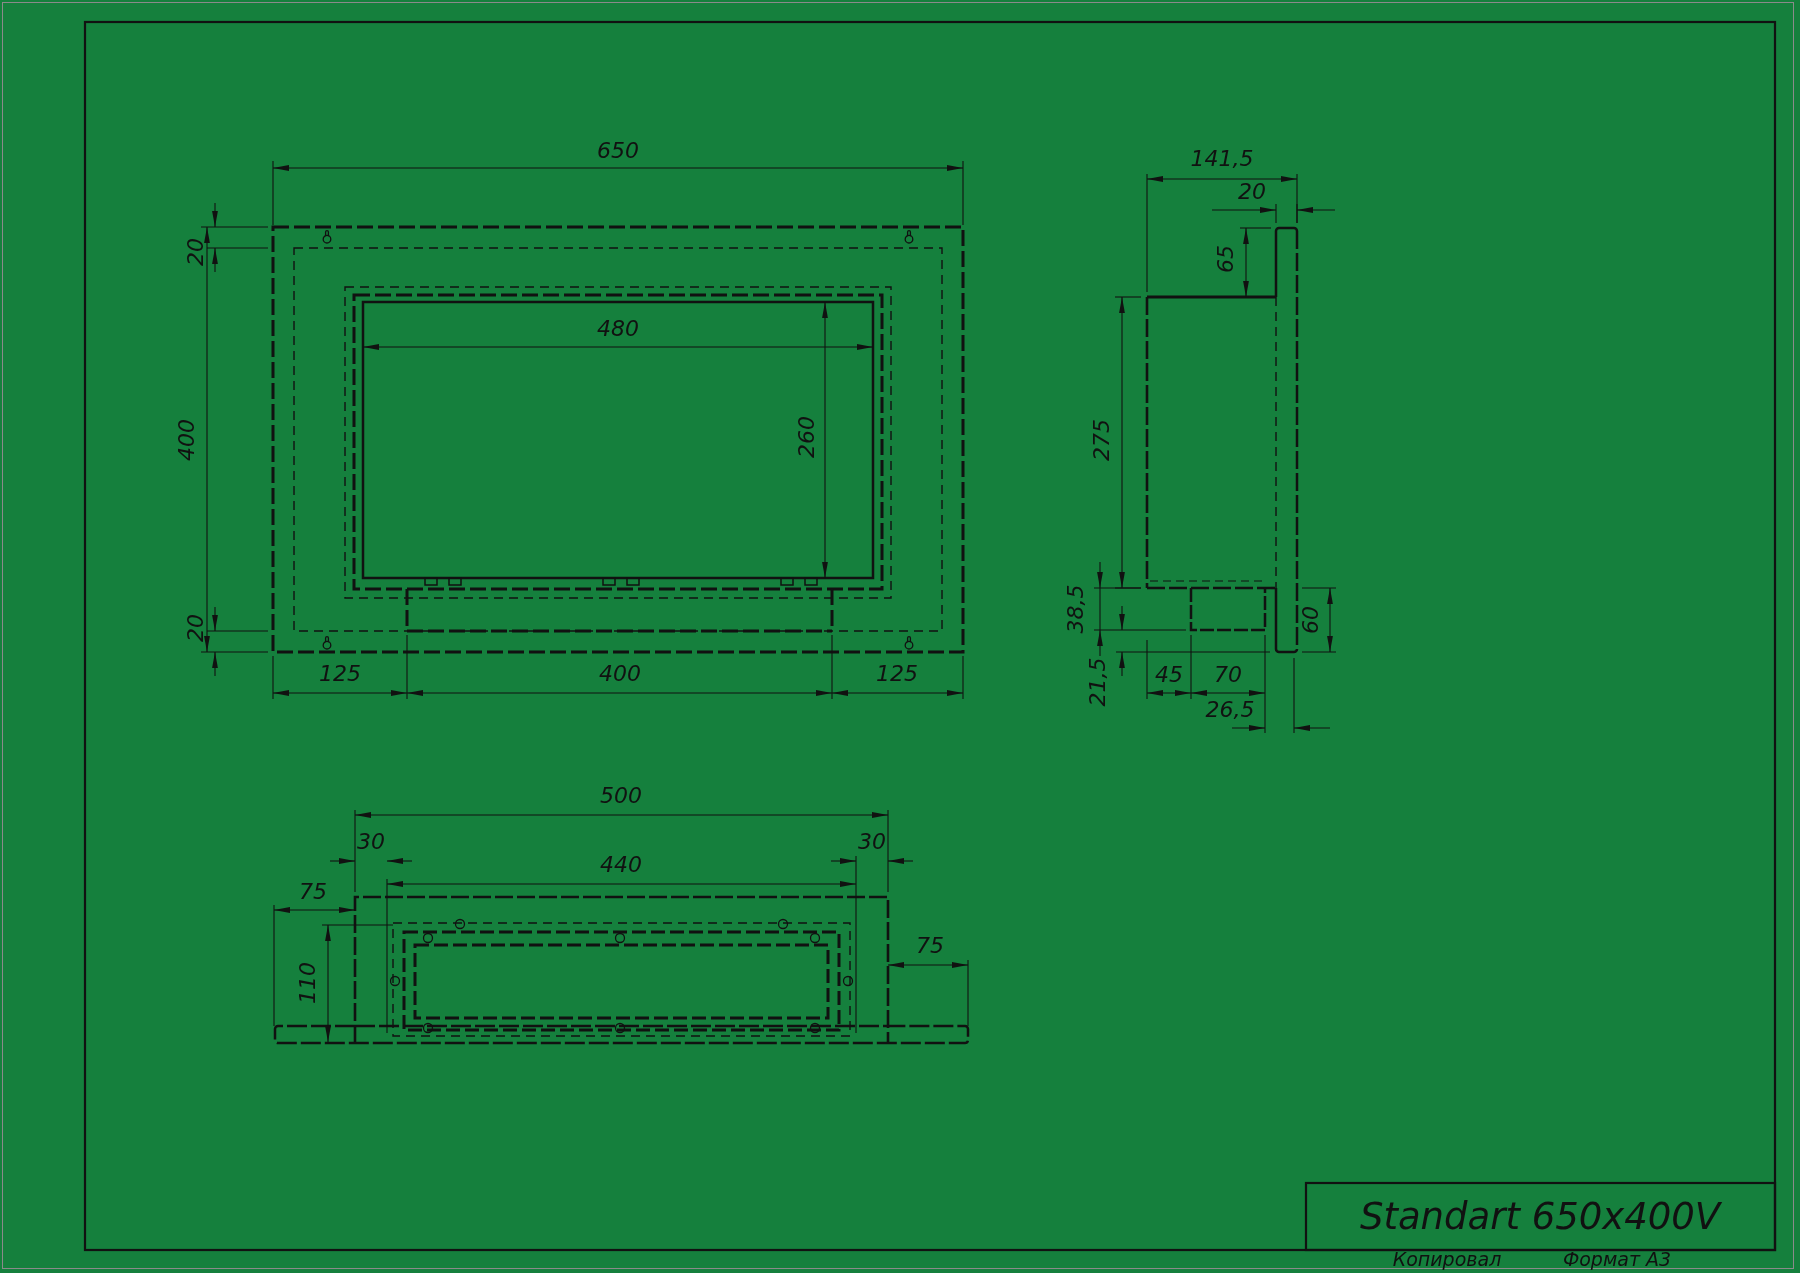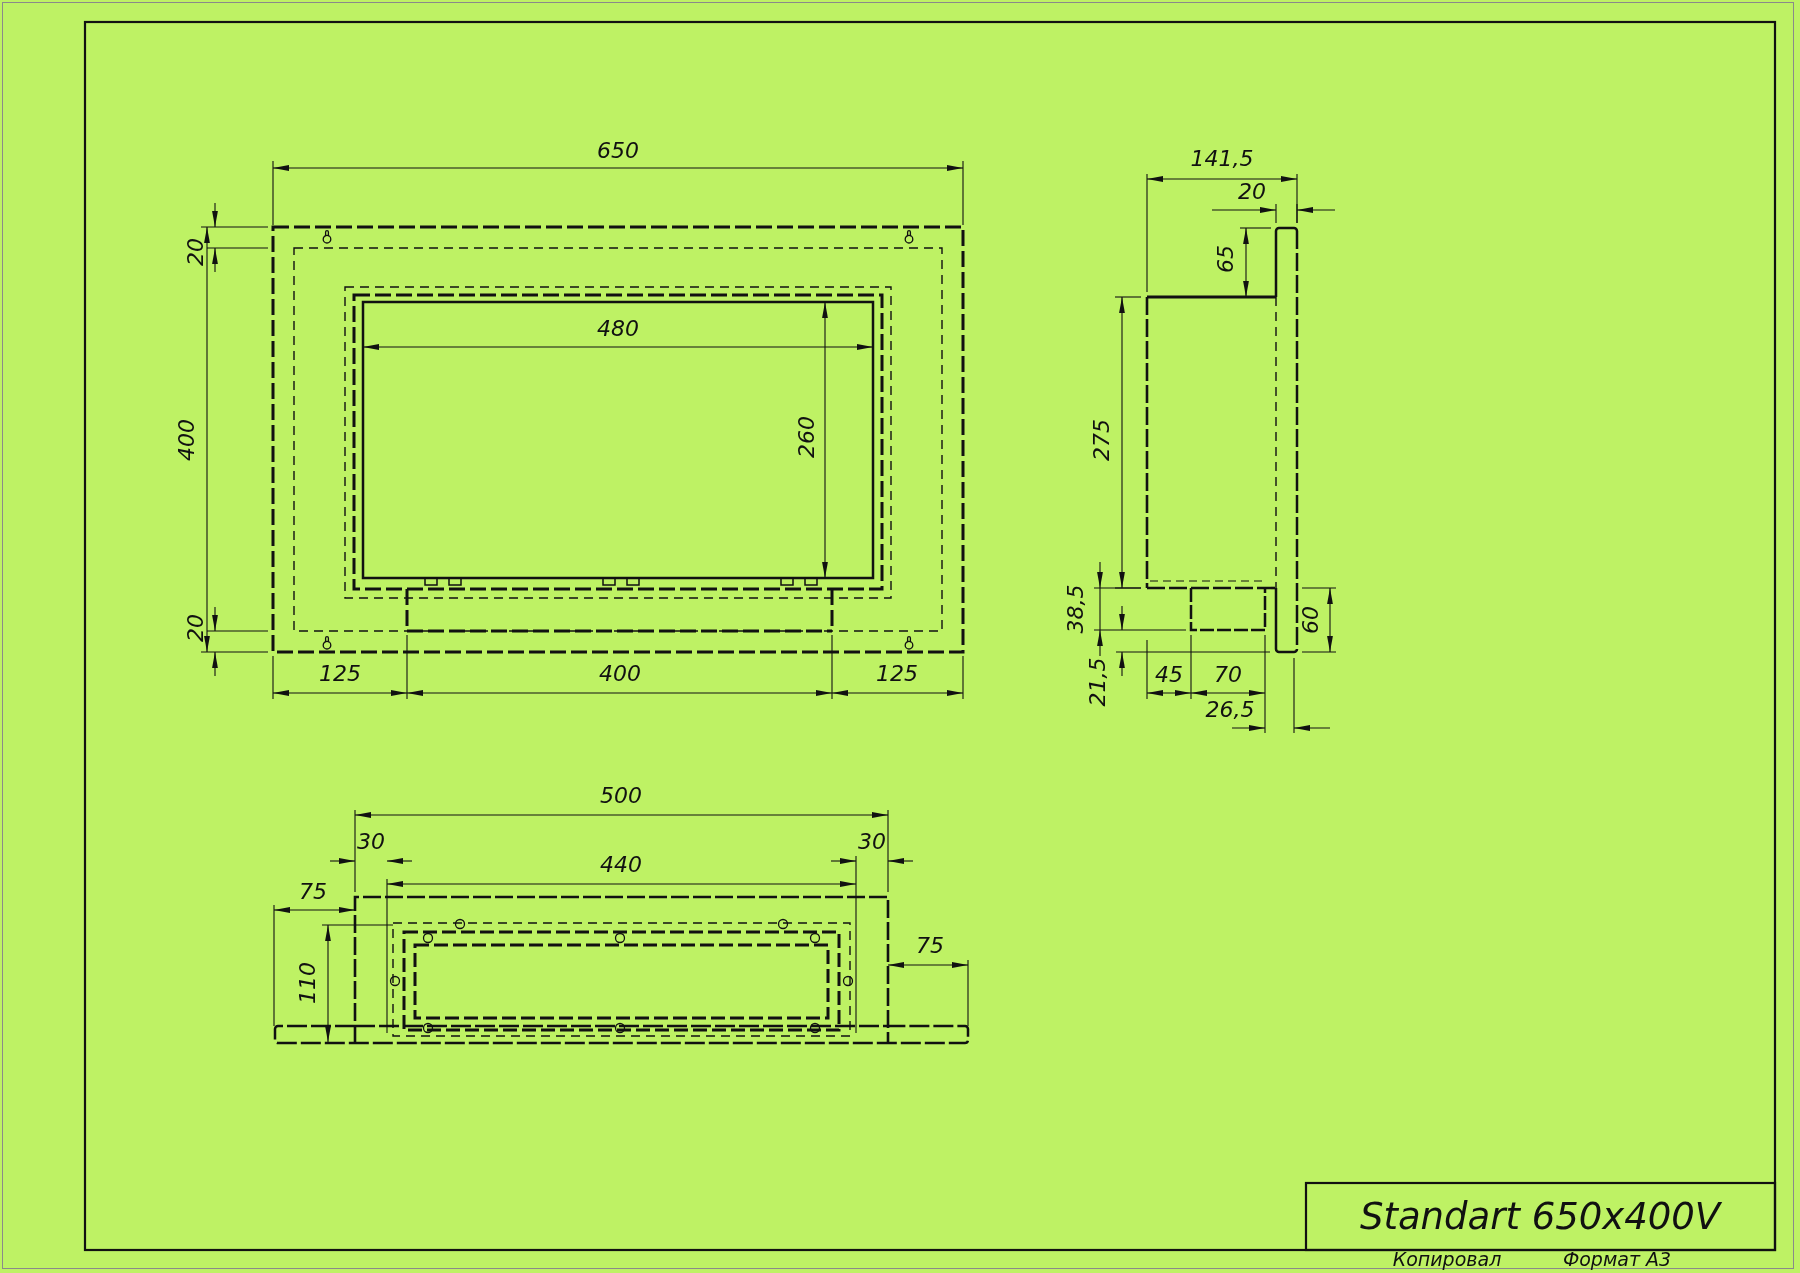--- a/index.html
+++ b/index.html
@@ -1,16 +1,16 @@
 <!DOCTYPE html>
 <html><head>
 <meta charset="utf-8">
 <style>
   html,body{margin:0;padding:0;background:#ffffff;}
-  .page{position:relative;width:1800px;height:1273px;background:#bef264;overflow:hidden;
+  .page{position:relative;width:1800px;height:1273px;background:#15803d;overflow:hidden;
         font-family:"DejaVu Sans",sans-serif;}
   svg{position:absolute;left:0;top:0;}
   svg text{font-family:"DejaVu Sans",sans-serif;font-style:italic;fill:#111;}
   .dim{font-size:22px;}
   .title-txt{font-size:37px;}
   .foot-txt{font-size:19px;}
   .ln{stroke:#111;fill:none;}
   .thin{stroke-width:1.1;}
   .thickDash{stroke-width:3;stroke-dasharray:16 5;}
   .thinDash{stroke-width:1.4;stroke-dasharray:9 6;}

